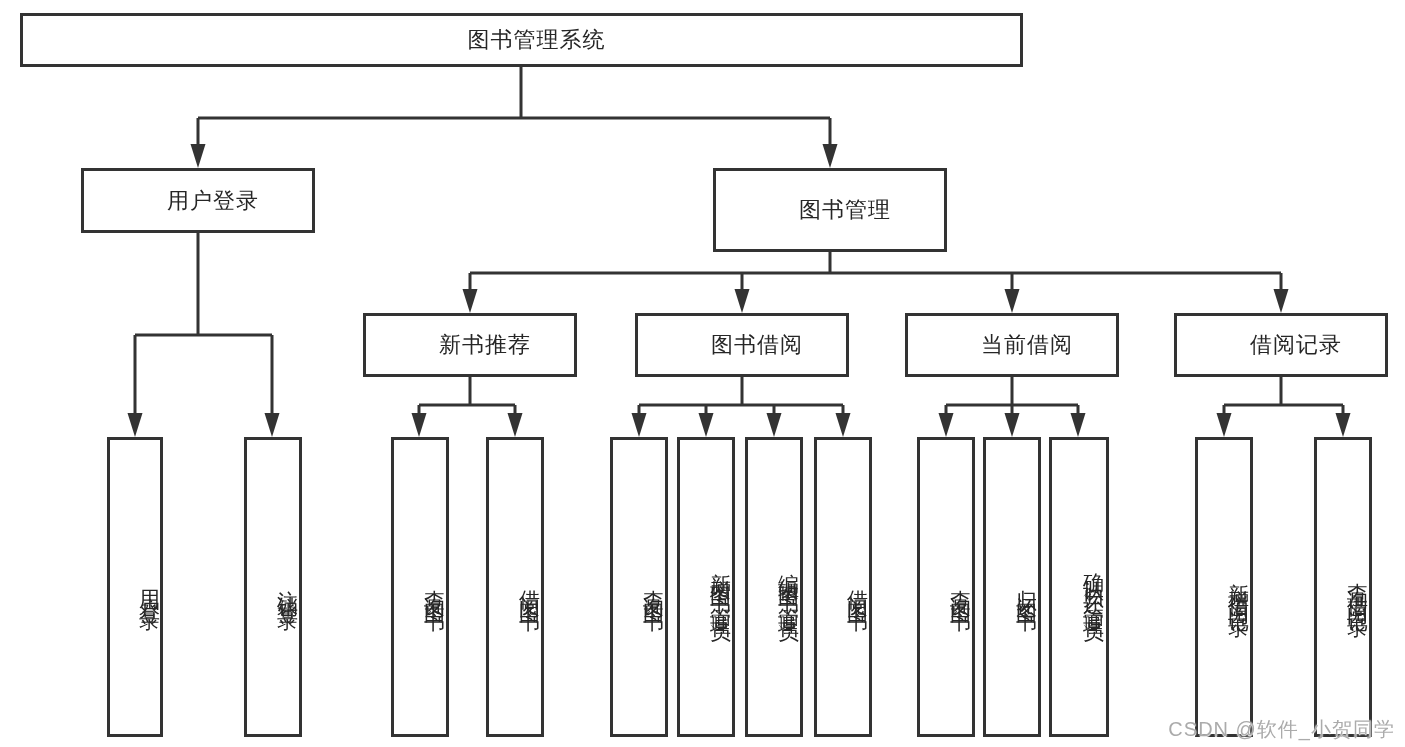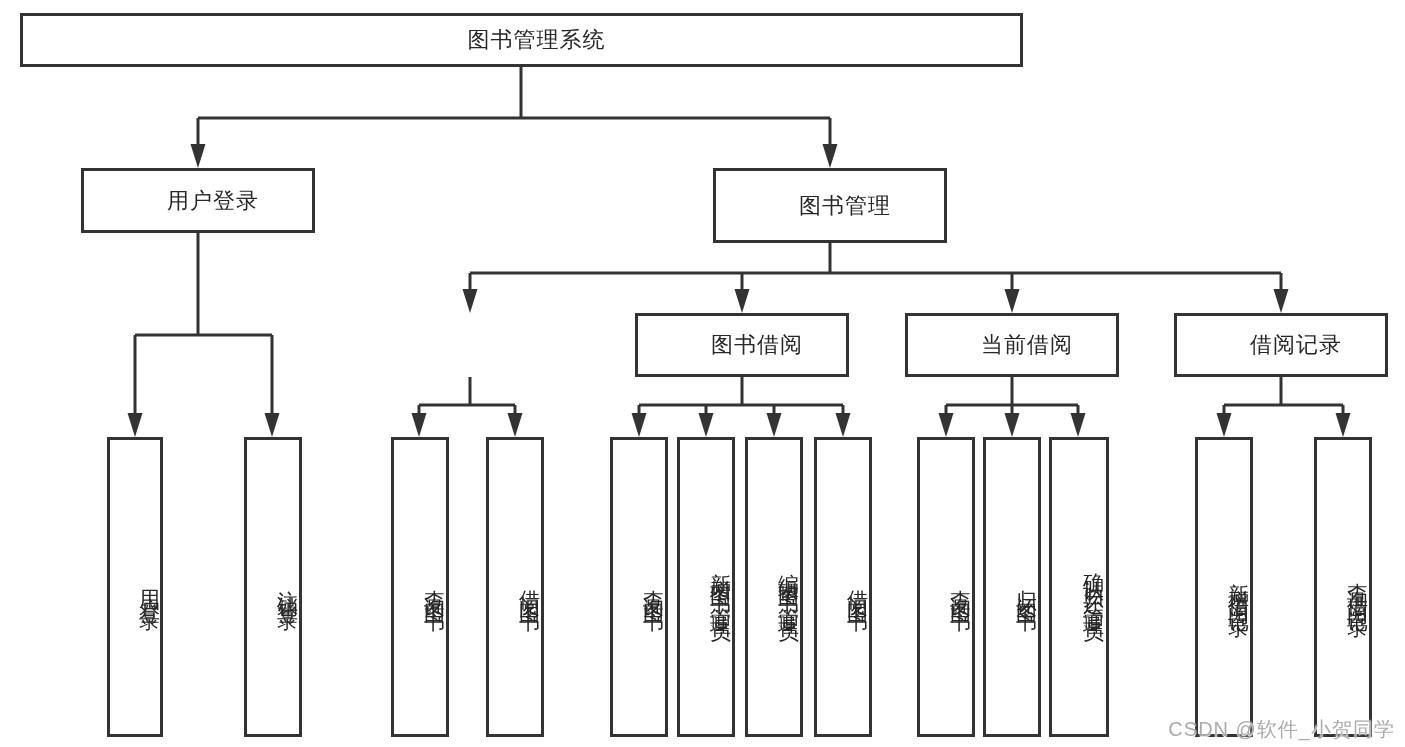--- a/index.html
+++ b/index.html
@@ -91,24 +91,27 @@
     </g>
   </svg>
 
   <div class="node hbox" style="left:20px;top:13px;width:1003px;height:54px;">
     <span>图书管理系统</span>
   </div>
 
   <div class="node hbox" style="left:81px;top:168px;width:234px;height:65px;">
     <span>用户登录</span>
   </div>
-  <div class="node hbox" style="left:713px;top:168px;width:234px;height:75px;">
+  <div class="node hbox" style="left:713px;top:168px;width:234px;height:84px;">
     <span>图书管理</span>
   </div>
 
+  <div class="node hbox" style="left:363px;top:313px;width:214px;height:64px;">
+    <span>新书推荐</span>
+  </div>
   <div class="node hbox" style="left:635px;top:313px;width:214px;height:64px;">
     <span>图书借阅</span>
   </div>
   <div class="node hbox" style="left:905px;top:313px;width:214px;height:64px;font-family:Liberation Mono, monospace;">
     <span>当前借阅</span>
   </div>
   <div class="node hbox" style="left:1174px;top:313px;width:214px;height:64px;justify-content:center;">
     <span>借阅记录</span>
   </div>
 

